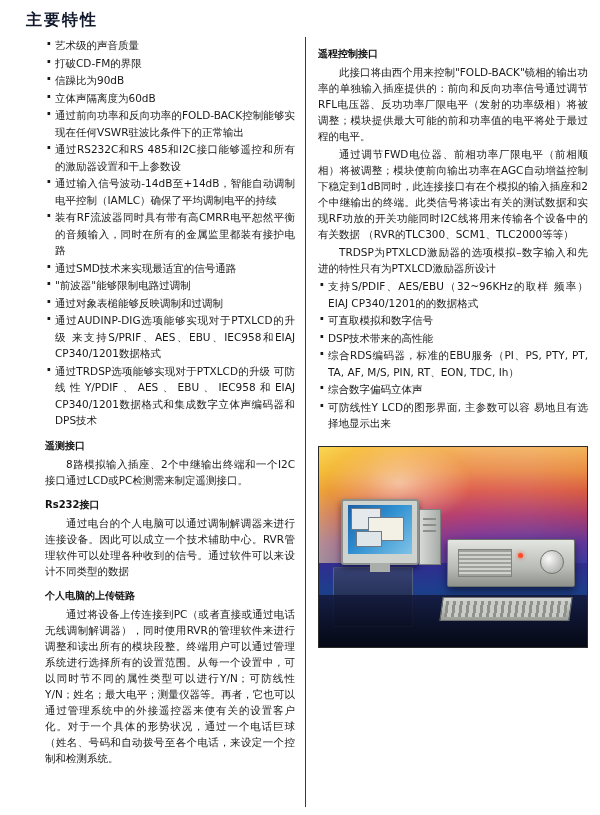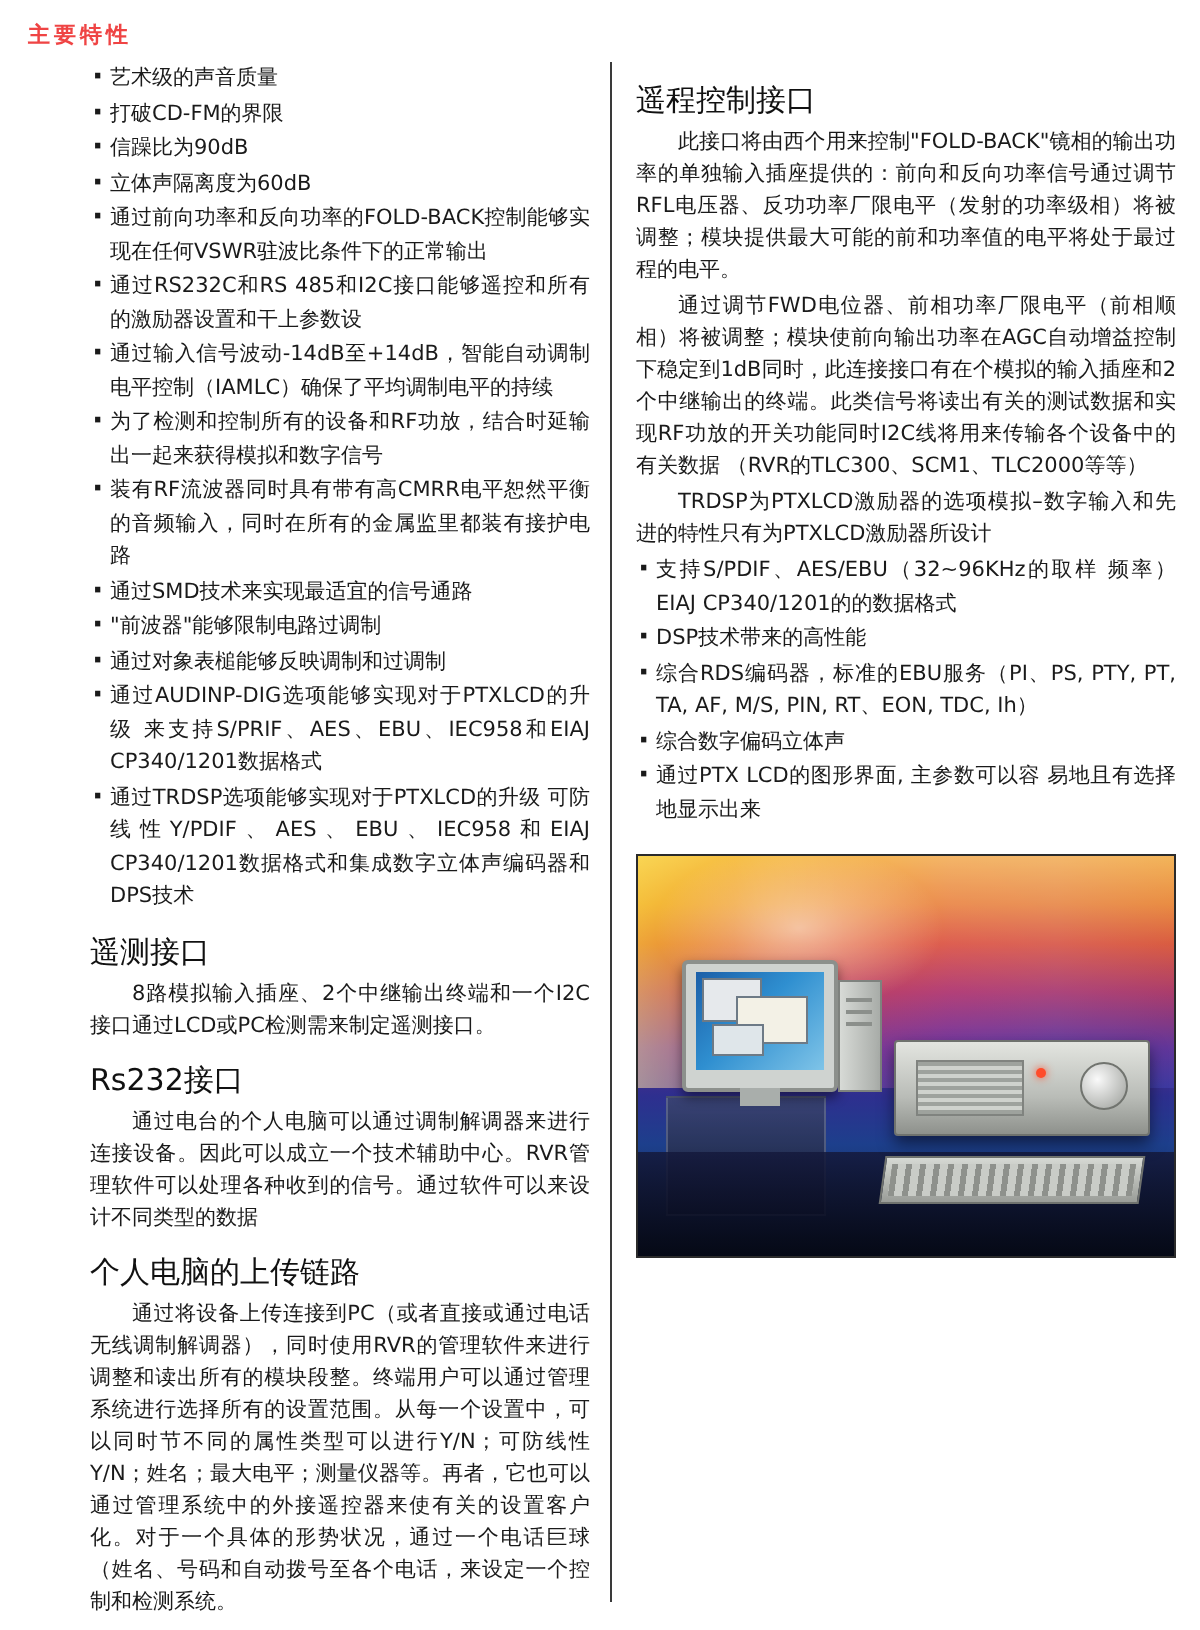--- a/index.html
+++ b/index.html
@@ -16,25 +16,25 @@
     overflow: hidden;
   }
   .page {
     width: 600px;
     height: 815px;
     position: relative;
     box-sizing: border-box;
     padding: 10px 12px 8px 12px;
   }
   .title {
-    font-size: 11px;
+    font-size: 16px;
     font-weight: bold;
     letter-spacing: 2px;
-    margin: 0 0 6px 2px;
-    color: #ef4444;
+    margin: 0 0 6px 14px;
+    color: #0f172a;
   }
   .columns {
     display: flex;
     gap: 0;
     height: 770px;
   }
   .col {
     box-sizing: border-box;
     position: relative;
   }
@@ -42,22 +42,22 @@
     width: 290px;
     padding-right: 10px;
     border-right: 1px solid #3a3a3a;
     margin-left: 33px;
   }
   .col-right {
     width: 286px;
     padding-left: 12px;
   }
   .sect-head {
-    font-size: 15px;
-    font-weight: normal;
+    font-size: 10px;
+    font-weight: bold;
     margin: 10px 0 3px 0;
     color: #111;
   }
   p.para {
     font-size: 10.5px;
     line-height: 16px;
     margin: 0 0 2px 0;
     text-align: justify;
     text-indent: 21px;
     color: #1a1a1a;
@@ -231,21 +231,20 @@
     <div class="col col-left">
 
       <ul class="bullets">
         <li>艺术级的声音质量</li>
         <li>打破CD-FM的界限</li>
         <li>信躁比为90dB</li>
         <li>立体声隔离度为60dB</li>
         <li>通过前向功率和反向功率的FOLD-BACK控制能够实现在任何VSWR驻波比条件下的正常输出</li>
         <li>通过RS232C和RS 485和I2C接口能够遥控和所有的激励器设置和干上参数设</li>
         <li>通过输入信号波动-14dB至+14dB，智能自动调制电平控制（IAMLC）确保了平均调制电平的持续</li>
-        <li>为了检测和控制所有的设备和RF功放，结合时延输出一起来获得模拟和数字信号</li>
         <li>装有RF流波器同时具有带有高CMRR电平恕然平衡的音频输入，同时在所有的金属监里都装有接护电路</li>
         <li>通过SMD技术来实现最适宜的信号通路</li>
         <li>"前波器"能够限制电路过调制</li>
         <li>通过对象表槌能够反映调制和过调制</li>
         <li>通过AUDINP-DIG选项能够实现对于PTXLCD的升级 来支持S/PRIF、AES、EBU、IEC958和EIAJ CP340/1201数据格式</li>
         <li>通过TRDSP选项能够实现对于PTXLCD的升级 可防线性Y/PDIF、AES、EBU、IEC958和EIAJ CP340/1201数据格式和集成数字立体声编码器和DPS技术</li>
       </ul>
 
       <div class="sect-head">遥测接口</div>
       <p class="para">8路模拟输入插座、2个中继输出终端和一个I2C接口通过LCD或PC检测需来制定遥测接口。</p>
@@ -260,24 +259,25 @@
 
     <div class="col col-right">
 
       <div class="sect-head">遥程控制接口</div>
       <p class="para">此接口将由西个用来控制"FOLD-BACK"镜相的输出功率的单独输入插座提供的：前向和反向功率信号通过调节RFL电压器、反功功率厂限电平（发射的功率级相）将被调整；模块提供最大可能的前和功率值的电平将处于最过程的电平。</p>
       <p class="para">通过调节FWD电位器、前相功率厂限电平（前相顺相）将被调整；模块使前向输出功率在AGC自动增益控制下稳定到1dB同时，此连接接口有在个模拟的输入插座和2个中继输出的终端。此类信号将读出有关的测试数据和实现RF功放的开关功能同时I2C线将用来传输各个设备中的有关数据 （RVR的TLC300、SCM1、TLC2000等等）</p>
       <p class="para">TRDSP为PTXLCD激励器的选项模拟–数字输入和先进的特性只有为PTXLCD激励器所设计</p>
 
       <ul class="bullets">
         <li>支持S/PDIF、AES/EBU（32~96KHz的取样 频率）EIAJ CP340/1201的的数据格式</li>
+        <li>可直取模拟和数字信号</li>
         <li>DSP技术带来的高性能</li>
         <li>综合RDS编码器，标准的EBU服务（PI、PS, PTY, PT, TA, AF, M/S, PIN, RT、EON, TDC, Ih）</li>
         <li>综合数字偏码立体声</li>
-        <li>通过PTX LCD的图形界面, 主参数可以容 易地且有选择地显示出来</li>
+        <li>可防线性Y LCD的图形界面, 主参数可以容 易地且有选择地显示出来</li>
       </ul>
 
       <div class="photo-wrap">
         <div class="photo">
           <div class="rainbow"></div>
           <div class="cabinet"></div>
           <div class="desk"></div>
           <div class="monitor">
             <div class="screen">
               <div class="win w1"></div>

